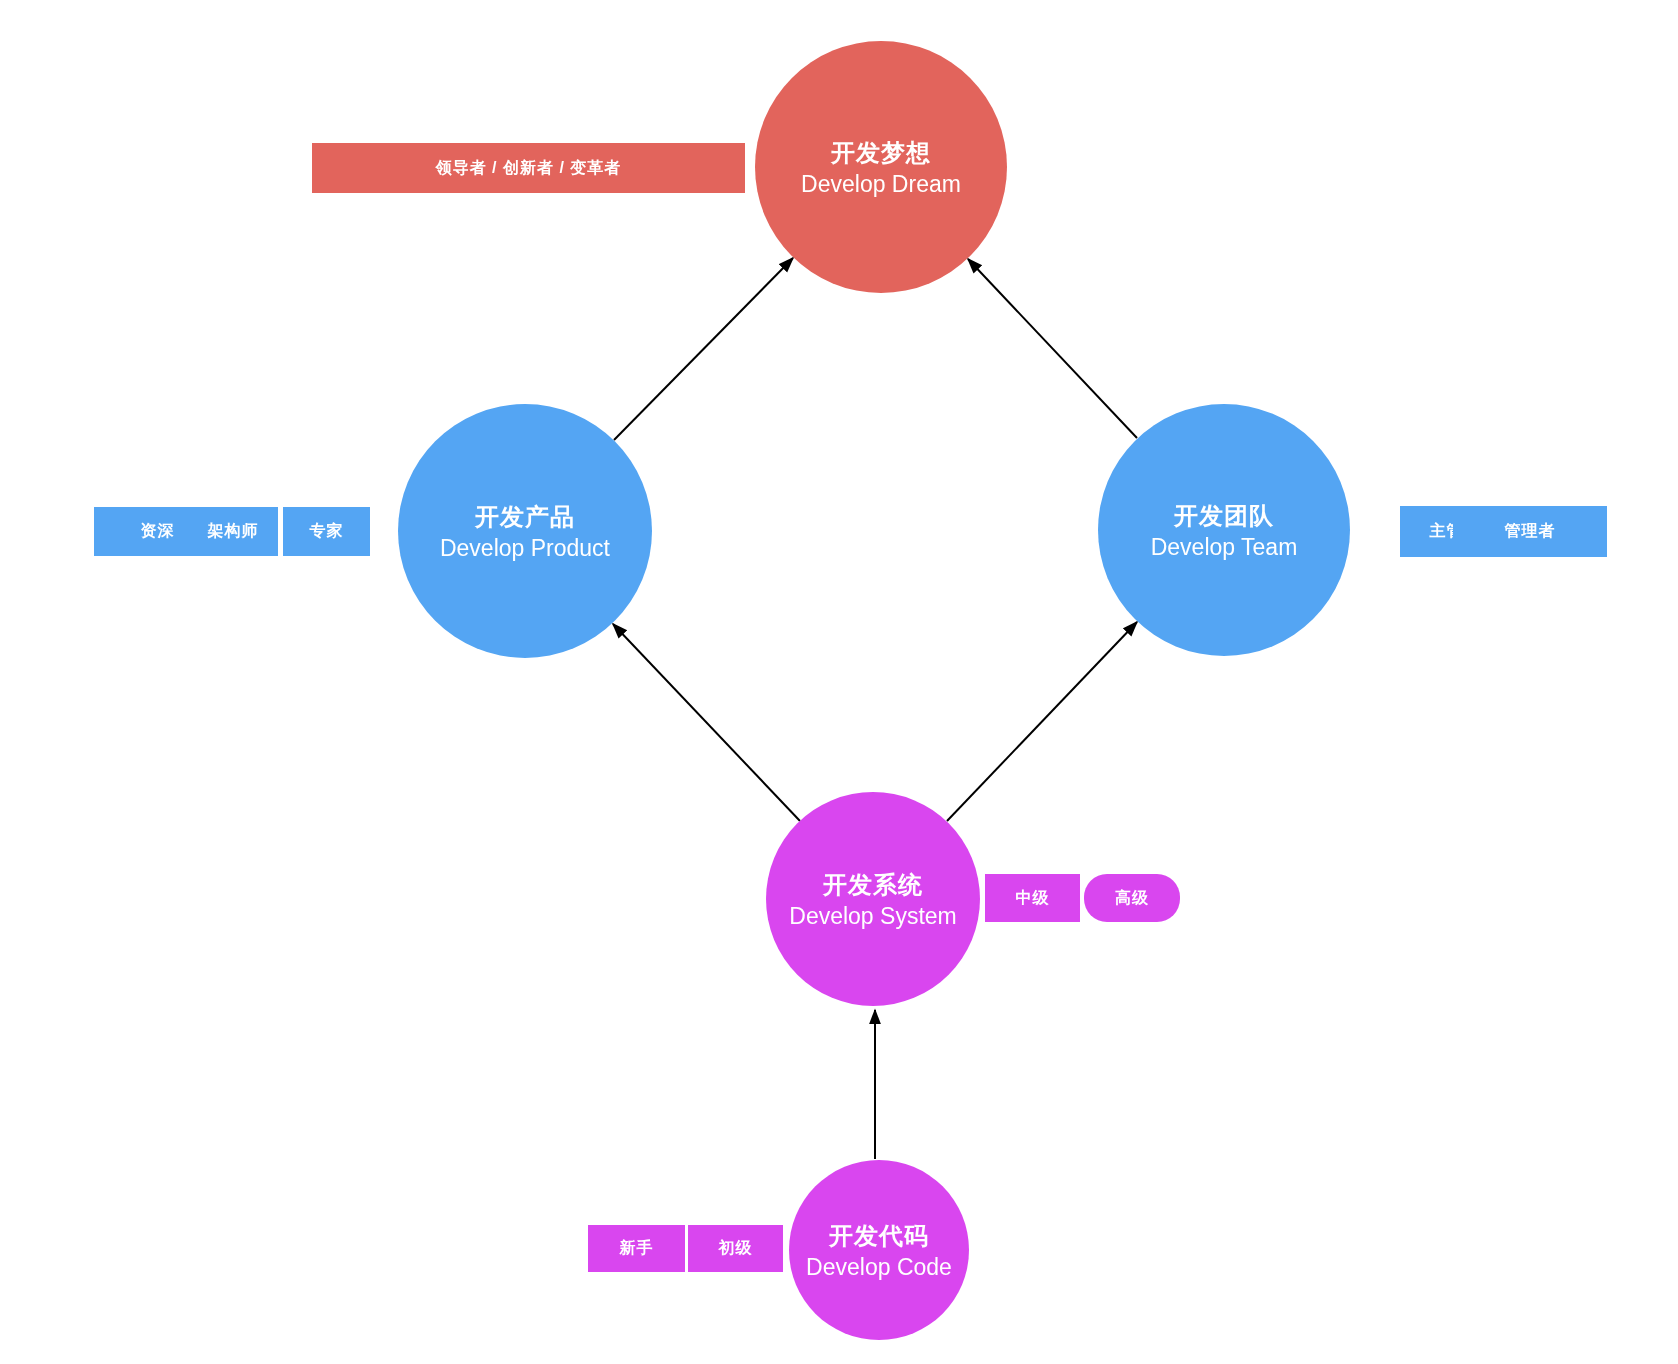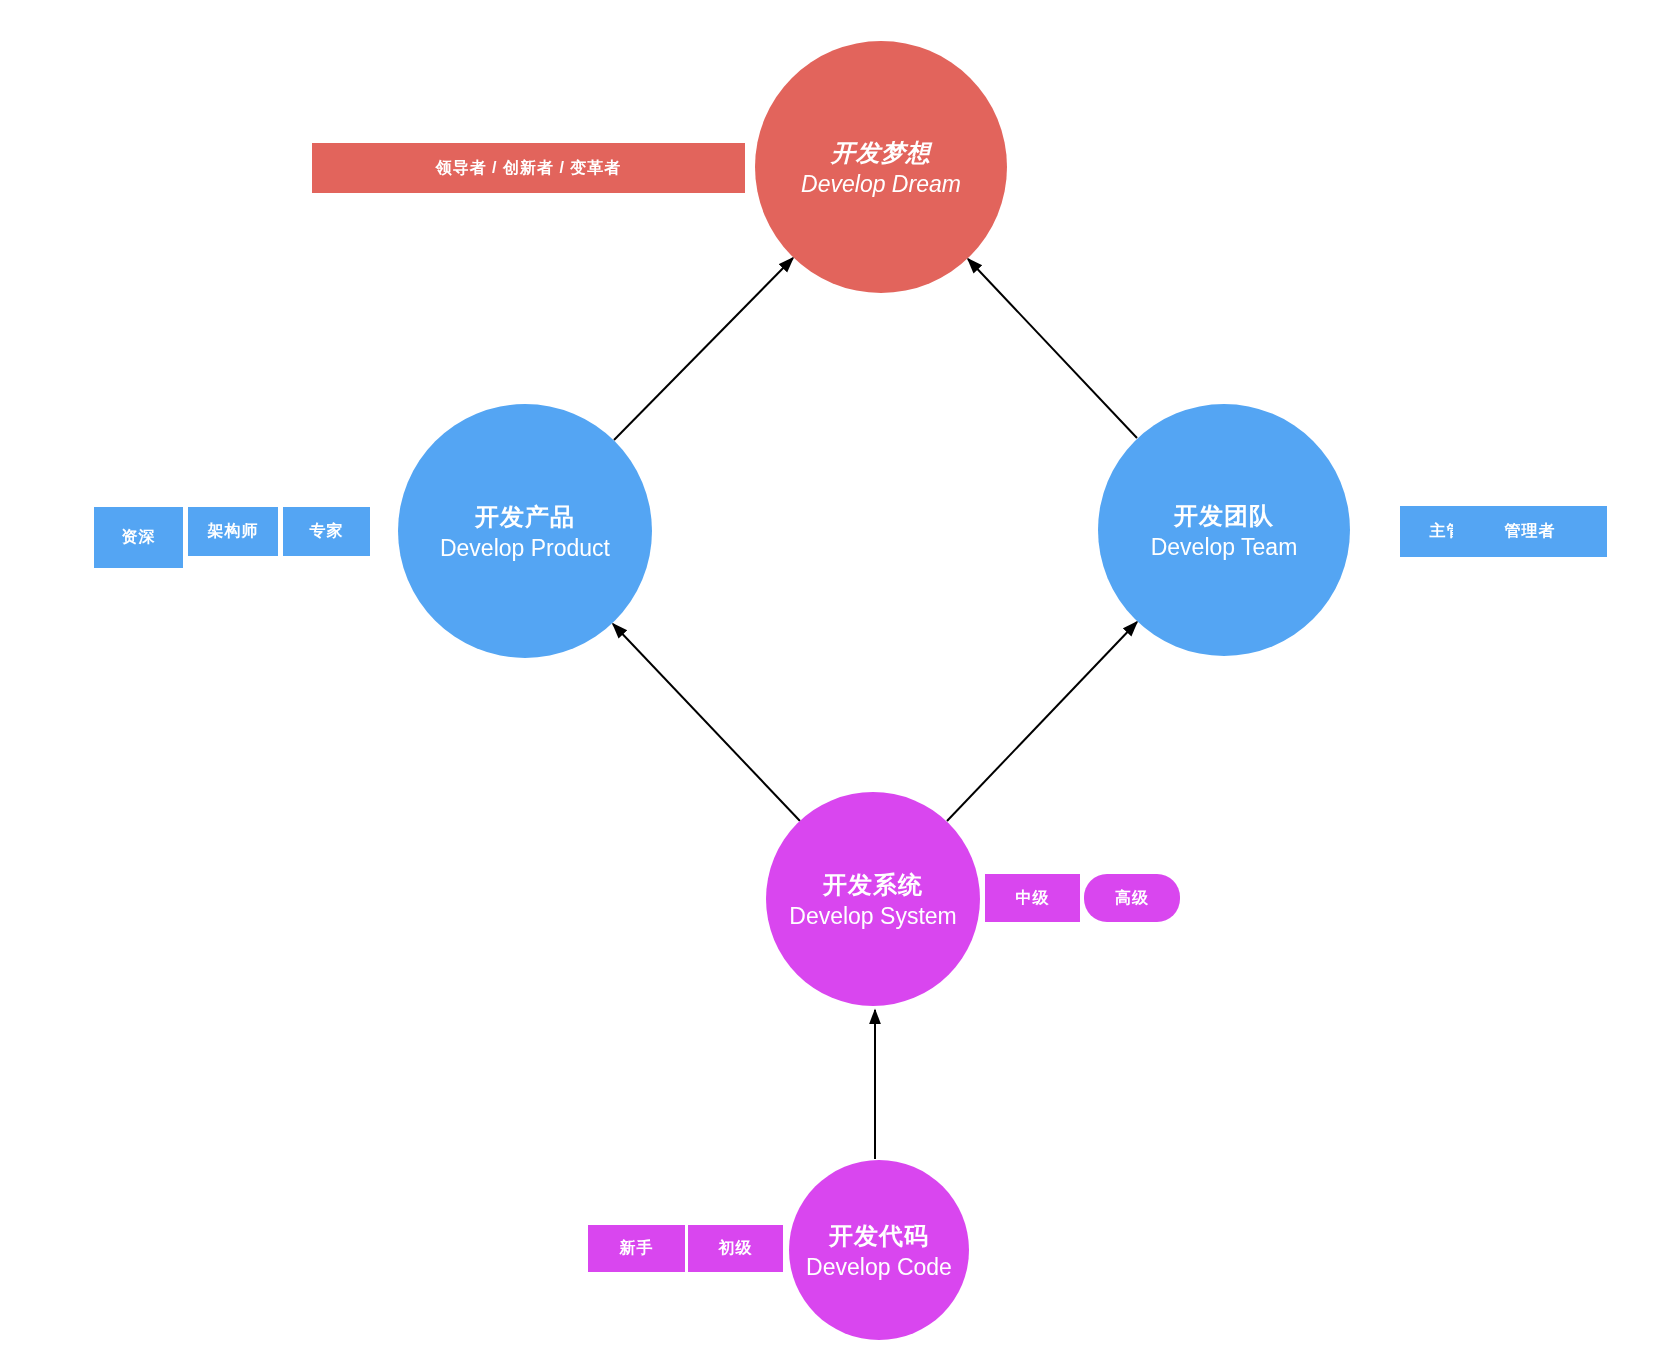--- a/index.html
+++ b/index.html
@@ -36,21 +36,21 @@
       <path d="M0,0 L8,3 L0,6 Z" fill="#000000"></path>
     </marker>
   </defs>
   <line x1="614" y1="440" x2="793" y2="258" stroke="#000" stroke-width="2" marker-end="url(#ah)"></line>
   <line x1="1137" y1="438" x2="968" y2="259" stroke="#000" stroke-width="2" marker-end="url(#ah)"></line>
   <line x1="800" y1="821" x2="613" y2="624" stroke="#000" stroke-width="2" marker-end="url(#ah)"></line>
   <line x1="947" y1="821" x2="1137" y2="622" stroke="#000" stroke-width="2" marker-end="url(#ah)"></line>
   <line x1="875" y1="1159" x2="875" y2="1010" stroke="#000" stroke-width="2" marker-end="url(#ah)"></line>
 </svg>
 
-<div class="node red" style="left:755px;top:41px;width:252px;height:252px;font-style:italic;">
+<div class="node red" style="left:755px;top:41px;width:252px;height:252px;">
   <div class="zh">开发梦想</div>
   <div class="en">Develop Dream</div>
 </div>
 
 <div class="node blue" style="left:398px;top:404px;width:254px;height:254px;">
   <div class="zh">开发产品</div>
   <div class="en">Develop Product</div>
 </div>
 
 <div class="node blue" style="left:1098px;top:404px;width:252px;height:252px;">
@@ -63,21 +63,21 @@
   <div class="en">Develop System</div>
 </div>
 
 <div class="node green" style="left:789px;top:1160px;width:180px;height:180px;">
   <div class="zh">开发代码</div>
   <div class="en">Develop Code</div>
 </div>
 
 <div class="chip red" style="left:312px;top:143px;width:433px;height:50px;">领导者 / 创新者 / 变革者</div>
 
-<div class="chip blue" style="left:94px;top:507px;width:89px;height:61px;">资深</div>
+<div class="chip blue" style="left:94px;top:507px;width:89px;height:49px;padding-left:19px;">资深</div>
 <div class="chip blue" style="left:188px;top:507px;width:90px;height:49px;">架构师</div>
 <div class="chip blue" style="left:283px;top:507px;width:87px;height:49px;">专家</div>
 
 <div class="chip blue" style="left:1400px;top:506px;width:93px;height:51px;">主管</div>
 <div class="chip blue" style="left:1453px;top:506px;width:154px;height:51px;">管理者</div>
 
 <div class="chip green" style="left:985px;top:874px;width:95px;height:48px;">中级</div>
 <div class="chip green" style="left:1084px;top:874px;width:96px;height:48px;border-radius:23px;">高级</div>
 
 <div class="chip green" style="left:588px;top:1225px;width:97px;height:47px;">新手</div>

